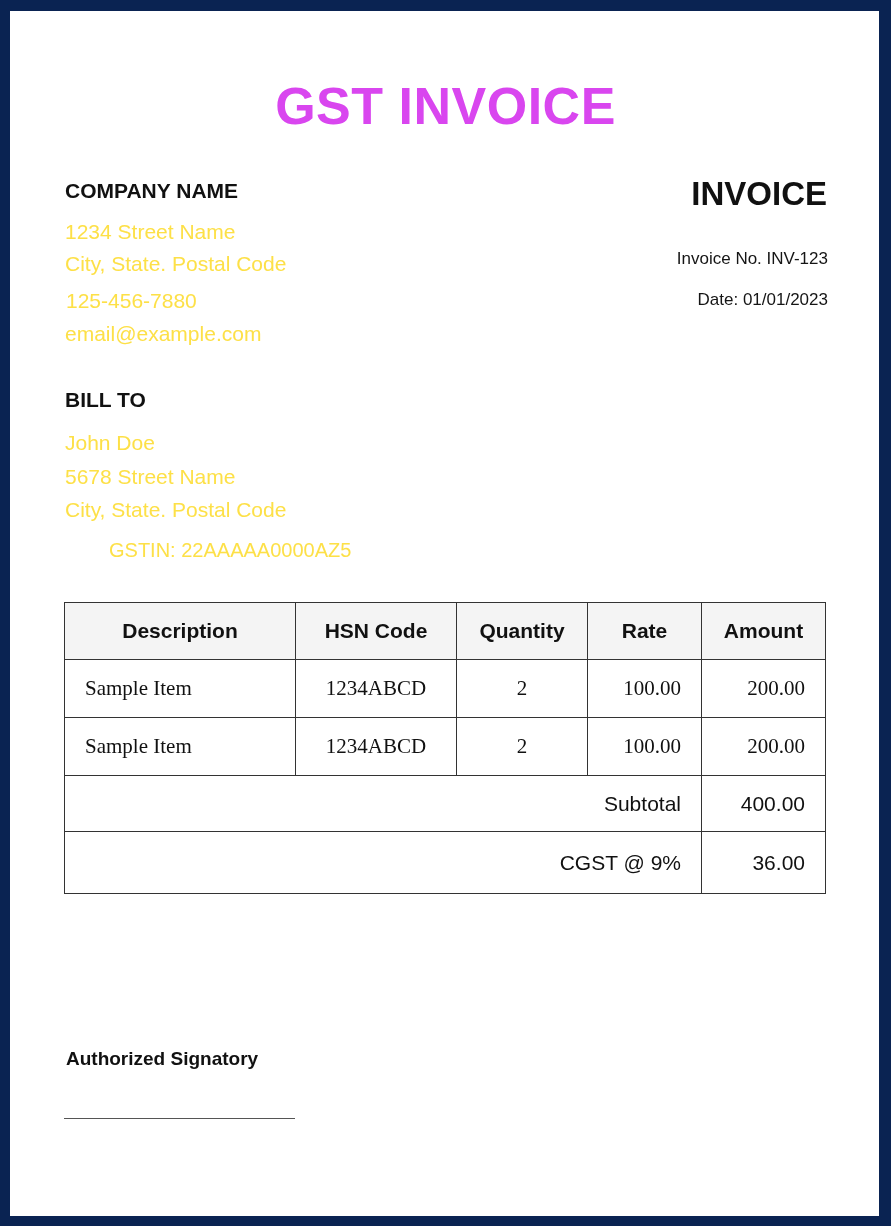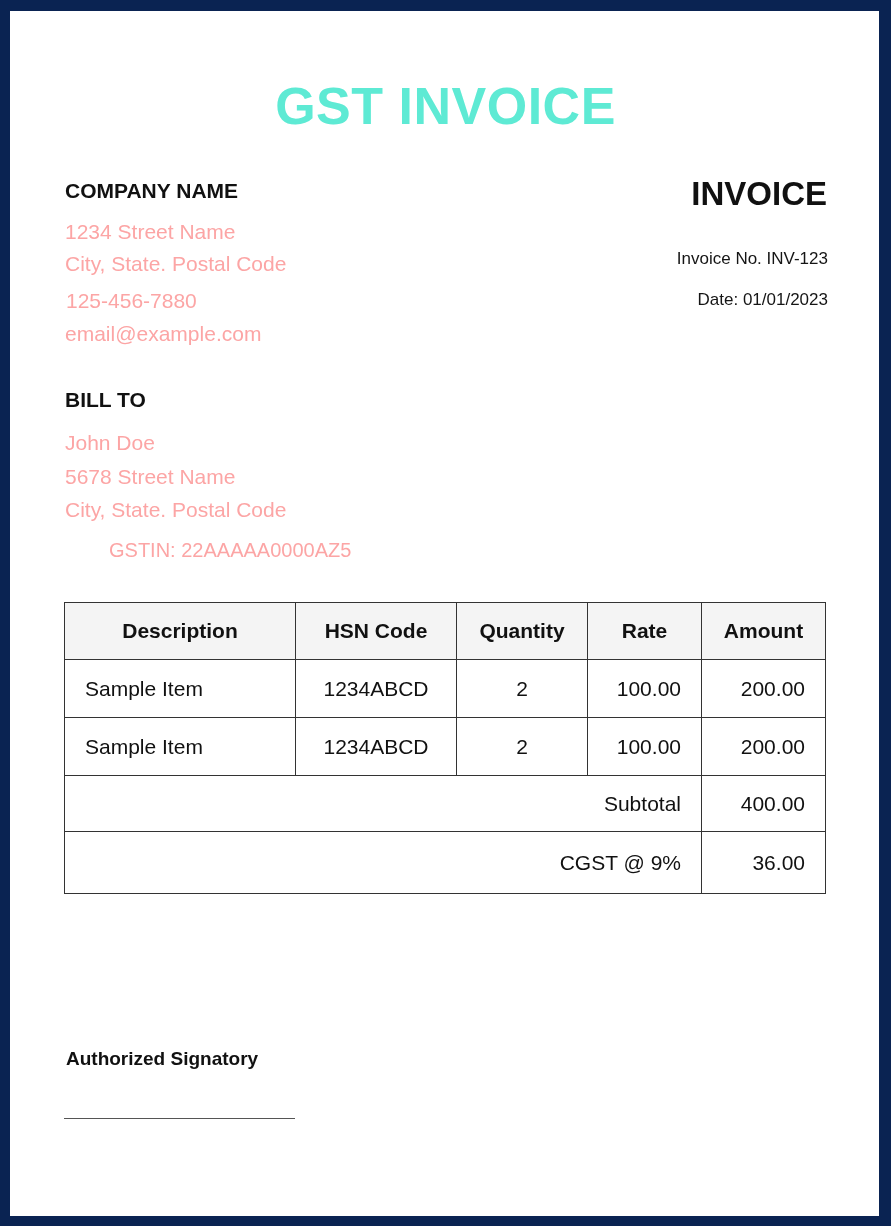--- a/index.html
+++ b/index.html
@@ -13,41 +13,41 @@
     }
     .page {
       position: absolute;
       left: 10px; top: 11px;
       width: 869px; height: 1205px;
       background: #ffffff;
     }
     .abs { position: absolute; white-space: nowrap; }
     .title {
       left: 0; width: 891px; top: 76px; text-align: center;
-      font-size: 52px; font-weight: bold; letter-spacing: 0.5px; color: #5eead4;
+      font-size: 52px; font-weight: bold; letter-spacing: 0.5px; color: #d946ef;
     }
     .company-name { left: 65px; top: 179px; font-size: 21px; font-weight: bold; }
-    .line { font-size: 21px; color: #fca5a5; text-align: center; }
+    .line { font-size: 21px; color: #fde047; text-align: center; }
     .invoice-label { right: 64px; top: 175px; font-size: 33px; font-weight: bold; }
     .right-line { right: 63px; font-size: 17px; color: #151515; }
     .bill-to { left: 65px; top: 388px; font-size: 21px; font-weight: bold; }
 
     table.items {
       position: absolute; left: 64px; top: 602px;
       width: 762px; border-collapse: collapse;
       font-size: 21px;
       padding-left: 39px;
     }
     table.items th, table.items td {
       border: 1.5px solid #333; padding: 0 20px;
     }
     table.items th {
       background: #f4f4f4; font-weight: bold; text-align: center; height: 56px;
     }
-    table.items td.item { height: 57px; }
+    table.items td.item { height: 57px; font-family: Liberation Serif, serif; }
     .c-desc { width: 190px; text-align: left; }
     .c-hsn  { width: 120px; text-align: center; }
     .c-qty  { width: 90px;  text-align: center; }
     .c-rate { width: 73px;  text-align: right; }
     .c-amt  { text-align: right; }
     table.items td.sum-label { text-align: right; }
     .sum-label.bold { font-weight: bold; }
 
     .sign-label { left: 66px; top: 1048px; font-size: 19px; font-weight: bold; }
     .sign-line {

